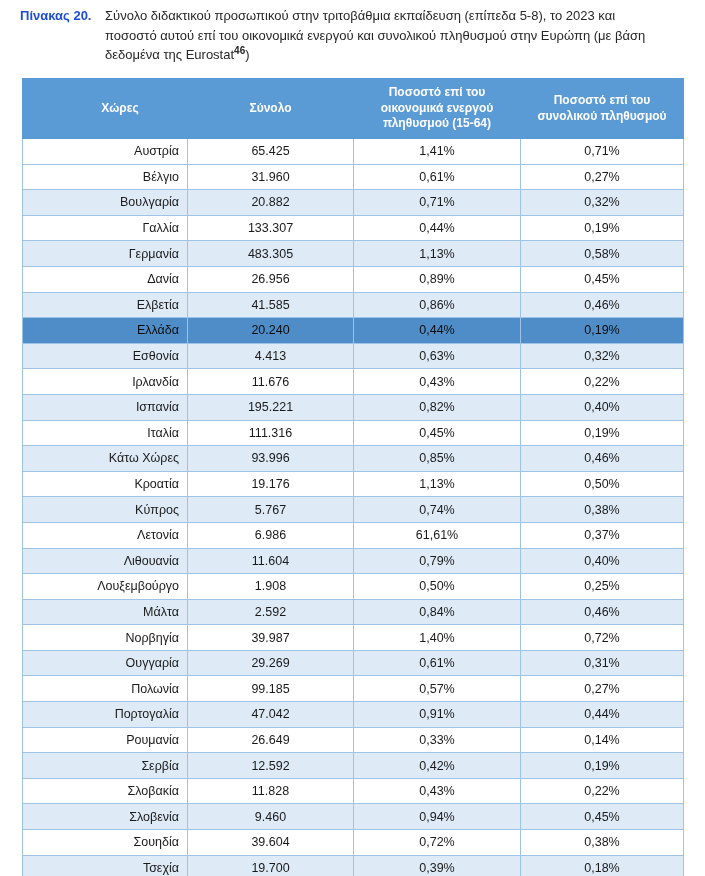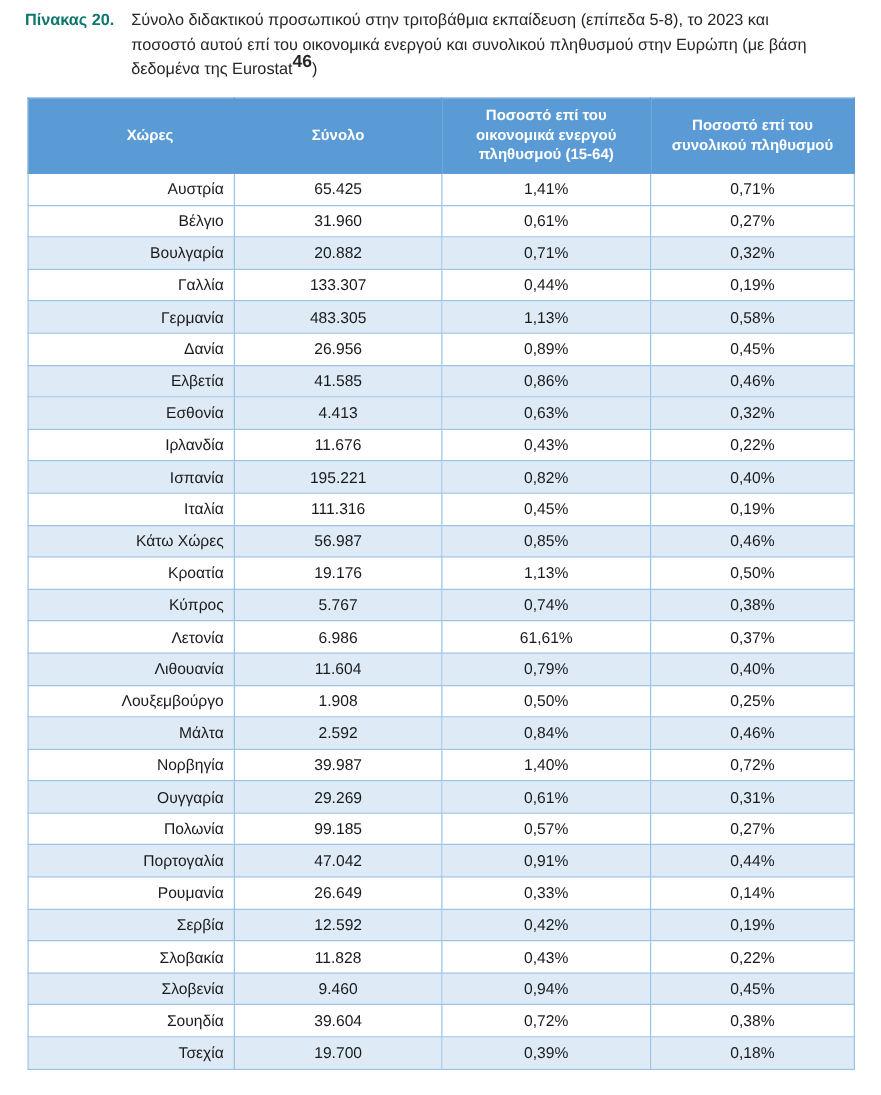--- a/index.html
+++ b/index.html
@@ -20,30 +20,30 @@
     width: 650px;
     display: flex;
     align-items: flex-start;
   }
   .table-label {
     font-weight: bold;
     font-size: 13px;
     width: 85px;
     flex-shrink: 0;
     line-height: 1.5;
-    color: #0f766e;
+    color: #1d4ed8;
   }
   .title-text {
     font-size: 13px;
     line-height: 1.5;
     width: 558px;
     color: #262626;
   }
   .title-text sup {
-    font-size: 14px;
+    font-size: 10px;
     font-weight: bold;
     vertical-align: super;
     line-height: 0;
   }
 
   
   table.data-table {
     position: absolute;
     left: 22px;
     top: 78px;
@@ -147,20 +147,26 @@
         <td class="col1">26.956</td>
         <td class="col2">0,89%</td>
         <td class="col3">0,45%</td>
       </tr>
       <tr class="band">
         <td class="col0">Ελβετία</td>
         <td class="col1">41.585</td>
         <td class="col2">0,86%</td>
         <td class="col3">0,46%</td>
       </tr>
+      <tr class="highlight">
+        <td class="col0">Ελλάδα</td>
+        <td class="col1">20.240</td>
+        <td class="col2">0,44%</td>
+        <td class="col3">0,19%</td>
+      </tr>
       <tr class="band">
         <td class="col0">Εσθονία</td>
         <td class="col1">4.413</td>
         <td class="col2">0,63%</td>
         <td class="col3">0,32%</td>
       </tr>
       <tr class="">
         <td class="col0">Ιρλανδία</td>
         <td class="col1">11.676</td>
         <td class="col2">0,43%</td>
@@ -173,21 +179,21 @@
         <td class="col3">0,40%</td>
       </tr>
       <tr class="">
         <td class="col0">Ιταλία</td>
         <td class="col1">111.316</td>
         <td class="col2">0,45%</td>
         <td class="col3">0,19%</td>
       </tr>
       <tr class="band">
         <td class="col0">Κάτω Χώρες</td>
-        <td class="col1">56.987</td>
+        <td class="col1">93.996</td>
         <td class="col2">0,85%</td>
         <td class="col3">0,46%</td>
       </tr>
       <tr class="">
         <td class="col0">Κροατία</td>
         <td class="col1">19.176</td>
         <td class="col2">1,13%</td>
         <td class="col3">0,50%</td>
       </tr>
       <tr class="band">

